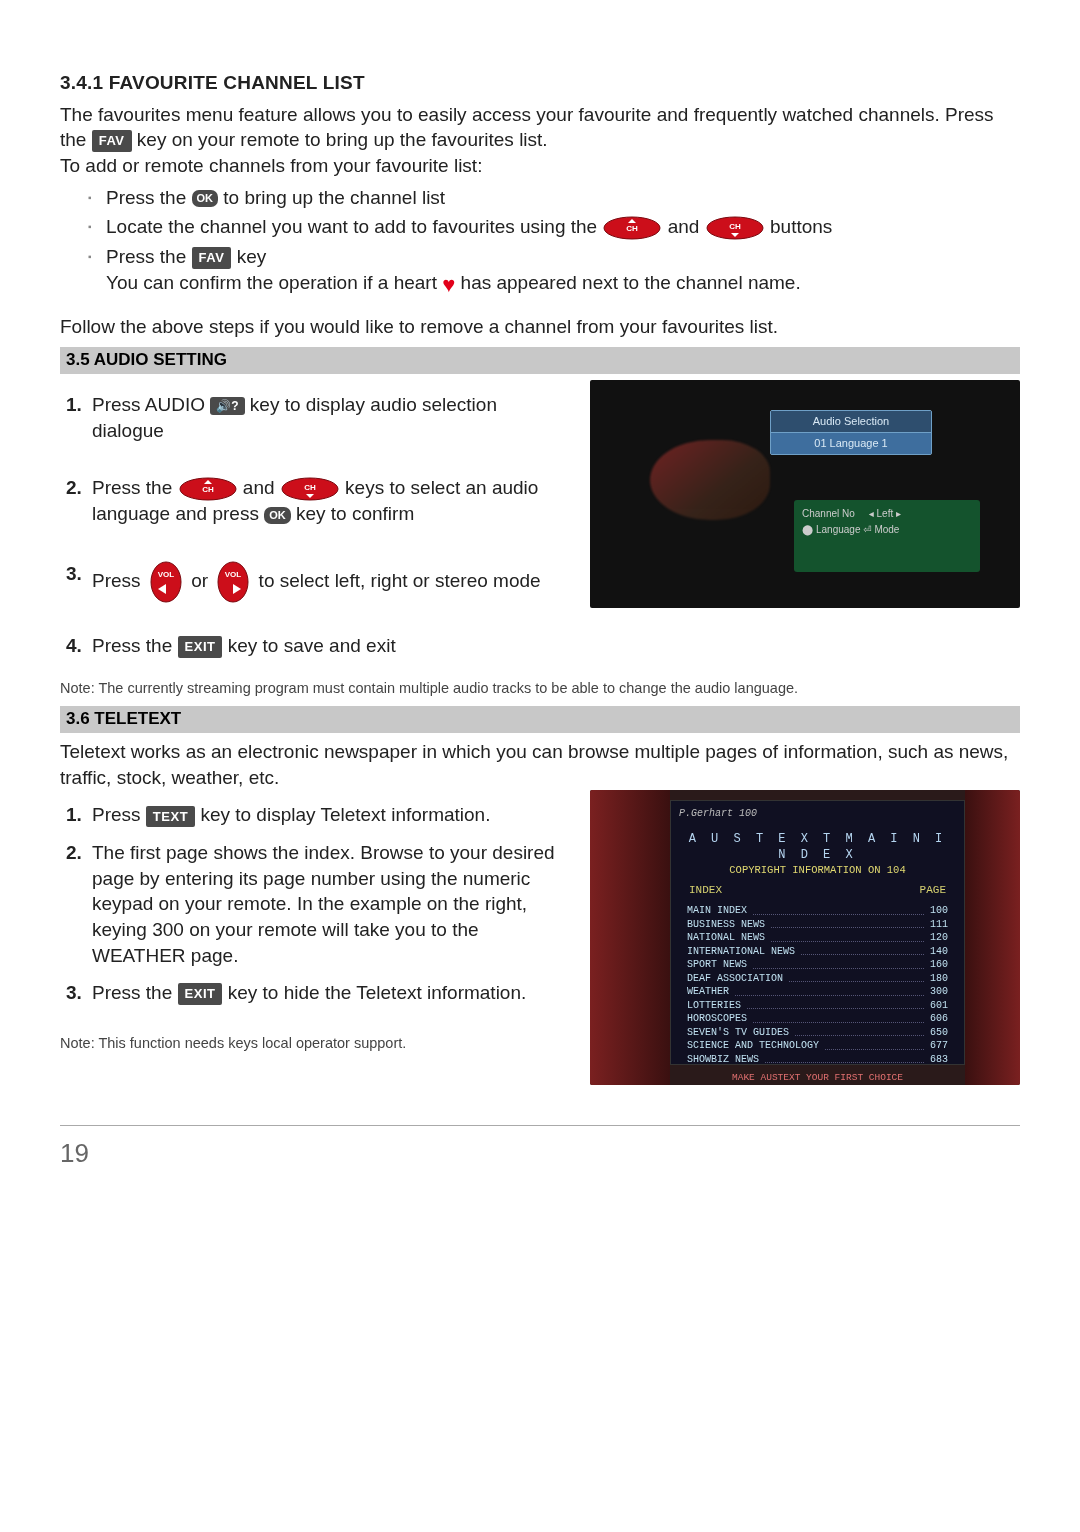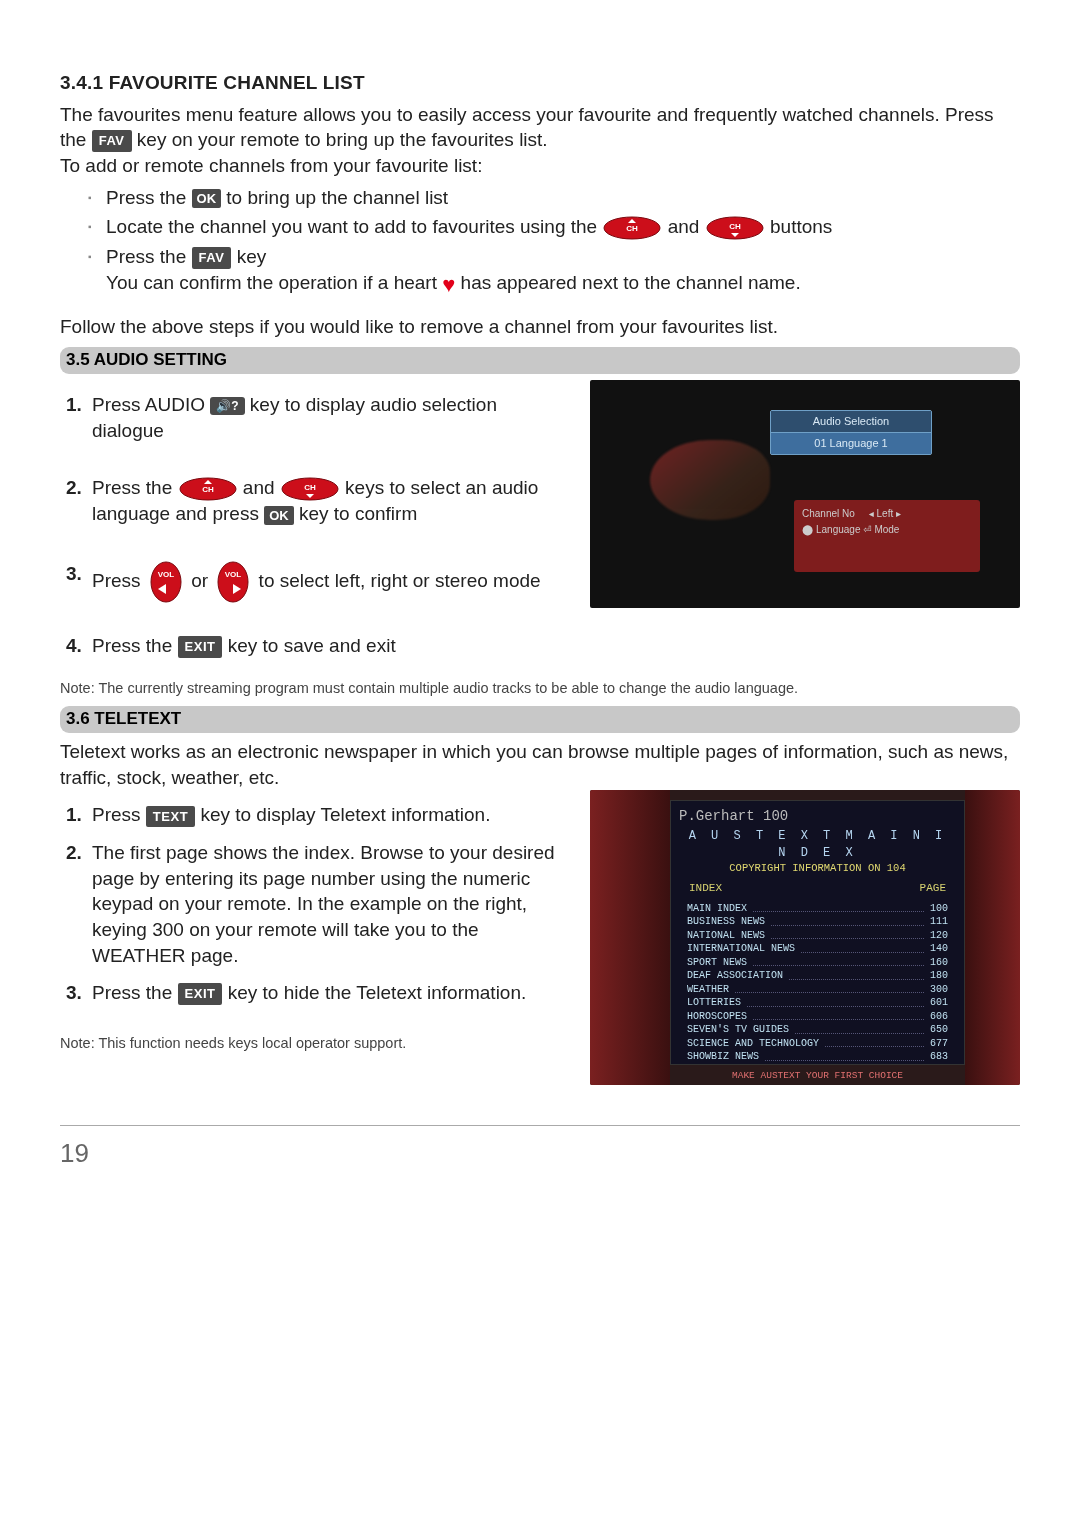--- a/index.html
+++ b/index.html
@@ -20,21 +20,20 @@
     letter-spacing: 0.2px;
   }
   .section-bar {
     background: #c8c8c8;
     color: #000;
     font-weight: bold;
     padding: 2px 6px;
     margin: 8px 0 6px 0;
     text-transform: uppercase;
     font-size: 17px;
-    border-radius: 9px;
   }
   p { margin: 0 0; }
   ul.bullets { list-style: none; padding: 0; margin: 4px 0 12px 28px; }
   ul.bullets li { position: relative; padding: 2px 0 2px 18px; }
   ul.bullets li::before { content: "▪"; position: absolute; left: 0; color: #888; font-size: 10px; top: 8px; }
   ol.steps { list-style: none; padding: 0; margin: 6px 0 6px 6px; counter-reset: step; }
   ol.steps li { position: relative; padding: 6px 0 6px 26px; }
   ol.steps li::before { counter-increment: step; content: counter(step) "."; position: absolute; left: 0; font-weight: bold; }
   .keycap-dark {
     display: inline-block;
@@ -44,24 +43,24 @@
     font-size: 13px;
     padding: 2px 7px 2px 7px;
     border-radius: 2px;
     vertical-align: middle;
     letter-spacing: 0.5px;
   }
   .keycap-small {
     display: inline-block;
     background: #4a4a4a;
     color: #fff;
-    font-size: 13px;
+    font-size: 11px;
     font-weight: bold;
     padding: 3px 5px;
-    border-radius: 2px;
+    border-radius: 7px;
     vertical-align: middle;
     line-height: 1;
   }
   .keycap-audio {
     display: inline-block;
     background: #4a4a4a;
     color: #fff;
     font-size: 12px;
     font-weight: bold;
     padding: 3px 6px;
@@ -75,27 +74,27 @@
     position: relative;
   }
   .chbtn svg, .volbtn svg { display: block; }
   .heart { color: #e2001a; font-size: 22px; vertical-align: -3px; }
   .note { font-size: 14.5px; color: #444; margin-top: 8px; }
   .twocol { display: flex; gap: 18px; align-items: flex-start; }
   .twocol .left { flex: 1; }
   .twocol .right { flex: 0 0 430px; }
   .screenshot1 { width: 430px; height: 228px; background: #111; border-radius: 2px; position: relative; overflow: hidden; }
   .sc1-blob { position: absolute; left: 60px; top: 60px; width: 120px; height: 80px; background: linear-gradient(140deg,#b03030,#503020 60%,#402010); border-radius: 50% 40% 45% 50%; filter: blur(1px); opacity: .6;}
-  .sc1-bar { position: absolute; right: 40px; top: 120px; width: 170px; height: 60px; background: #7f1d1d; border-radius: 3px; padding: 6px 8px; color: #ccc; font-size: 10px; line-height: 1.6; }
+  .sc1-bar { position: absolute; right: 40px; top: 120px; width: 170px; height: 60px; background: #14532d; border-radius: 3px; padding: 6px 8px; color: #ccc; font-size: 10px; line-height: 1.6; }
   .sc1-box { position: absolute; left: 180px; top: 30px; width: 160px; background: #fdba74; border: 1px solid #6fa0c7; border-radius: 2px; color: #d9e9f5; font-size: 11px; text-align: center; }
   .sc1-box .hdr { background: #2e4e6e; padding: 3px 0; border-bottom: 1px solid #6fa0c7; }
   .sc1-box .row { padding: 3px 0; background: #3e6e9e; }
   .screenshot2 { width: 430px; height: 295px; background: #2a1a1a; border-radius: 2px; position: relative; overflow: hidden; color: #ccc; font-family: "Courier New", monospace; font-size: 11px; }
   .sc2-panel { position: absolute; left: 80px; right: 55px; top: 10px; bottom: 20px; background: #101022; border: 1px solid #333; padding: 6px 8px; }
-  .sc2-title { color: #b5d5f0; letter-spacing: 4px; text-align: center; font-size: 12px; margin-top: 2px;}
+  .sc2-title { color: #b5d5f0; letter-spacing: 4px; text-align: center; font-size: 12px; margin-top: 10px;}
   .sc2-sub { color: #e0d870; text-align: center; font-size: 10.5px; margin-bottom: 6px;}
   .sc2-head { color: #d7d270; display: flex; justify-content: space-between; padding: 0 10px; margin-top: 4px;}
   .sc2-list { margin-top: 6px; font-size: 10px; line-height: 1.35; color: #bfe0f0; padding: 0 8px;}
   .sc2-list div { display: flex; justify-content: space-between; }
   .sc2-list .dots { flex: 1; border-bottom: 1px dotted #557; margin: 0 6px 3px 6px; }
   .sc2-foot { text-align: center; font-size: 9.5px; color: #e07070; margin-top: 6px;}
   hr.footer-rule { border: none; border-top: 1px solid #aaa; margin: 40px 0 10px 0; }
   .page-num { font-size: 26px; color: #666; font-weight: 300; }
 </style>
 </head>
@@ -235,21 +234,21 @@
         <span> key to hide the Teletext information.</span>
       </li>
     </ol>
     <div class="note" style="margin-top:22px;">Note: This function needs keys local operator support.</div>
   </div>
   <div class="right">
     <div class="screenshot2">
       <div style="position:absolute; left:0; top:0; bottom:0; width:80px; background:linear-gradient(90deg,#7a2020,#3a1010);"></div>
       <div style="position:absolute; right:0; top:0; bottom:0; width:55px; background:linear-gradient(270deg,#7a2020,#3a1010);"></div>
       <div class="sc2-panel">
-        <div style="color:#bbb; font-size:14px;">P.Gerhart  100</div>
+        <div style="color:#bbb; font-size:10px;font-style:italic;">P.Gerhart  100</div>
         <div class="sc2-title">A U S T E X T   M A I N   I N D E X</div>
         <div class="sc2-sub">COPYRIGHT INFORMATION ON 104</div>
         <div class="sc2-head">
             <span>INDEX</span>
             <span>PAGE</span>
           </div>
         <div class="sc2-list" id="ttlist">
             <div>
               <span>MAIN INDEX</span>
               <span class="dots"></span>

